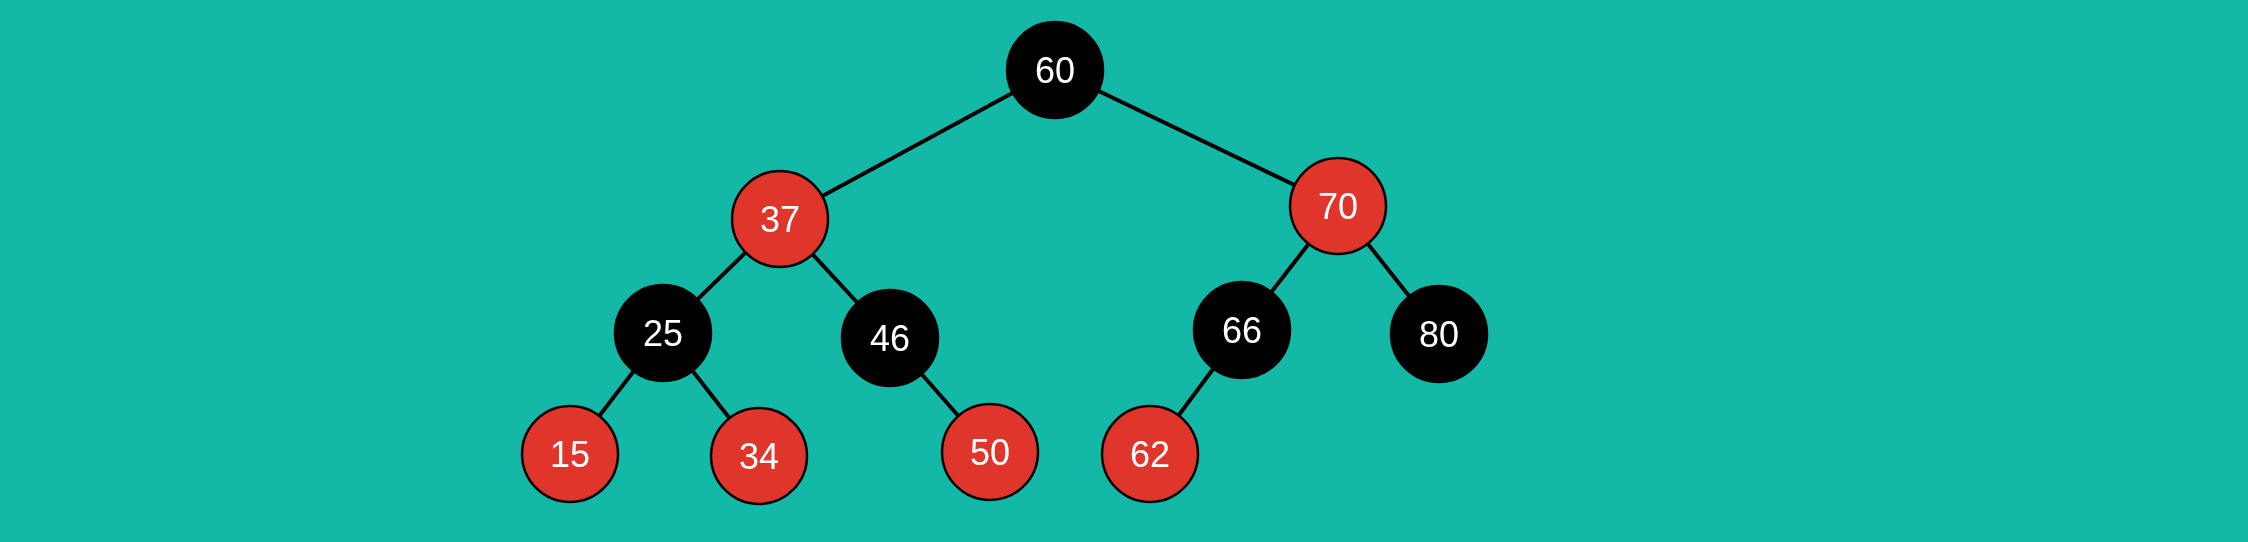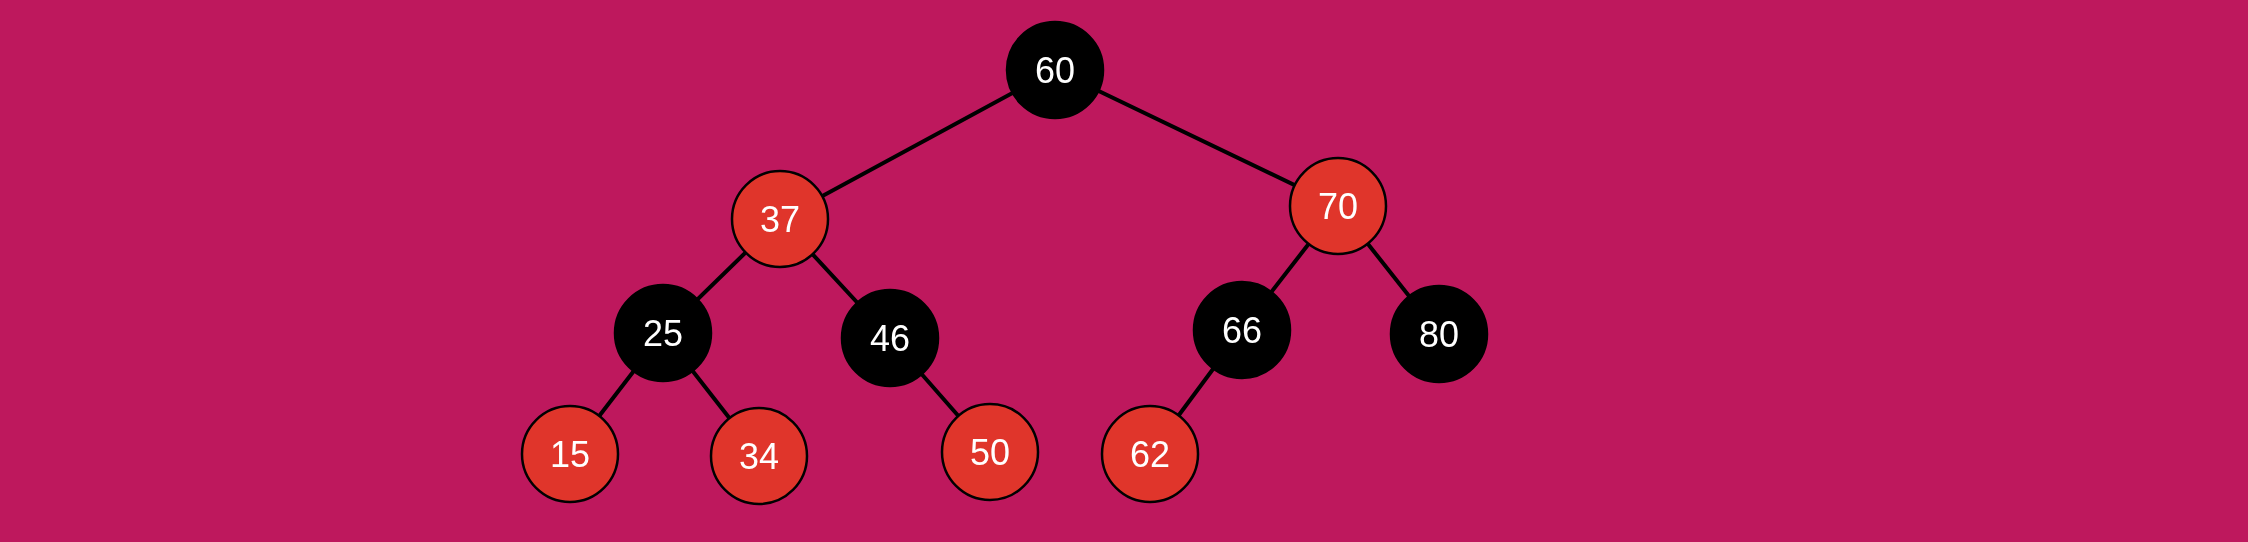--- a/index.html
+++ b/index.html
@@ -4,21 +4,21 @@
 <style>
   html, body {
     margin: 0;
     padding: 0;
     background: #ffffff;
   }
   .canvas-wrap {
     position: relative;
     width: 2248px;
     height: 542px;
-    background: #be185d;
+    background: #14b8a6;
     overflow: hidden;
     font-family: "Liberation Sans", sans-serif;
   }
   svg.tree-svg {
     display: block;
     width: 2248px;
     height: 542px;
   }
   .tree-edge {
     stroke: #000000;

